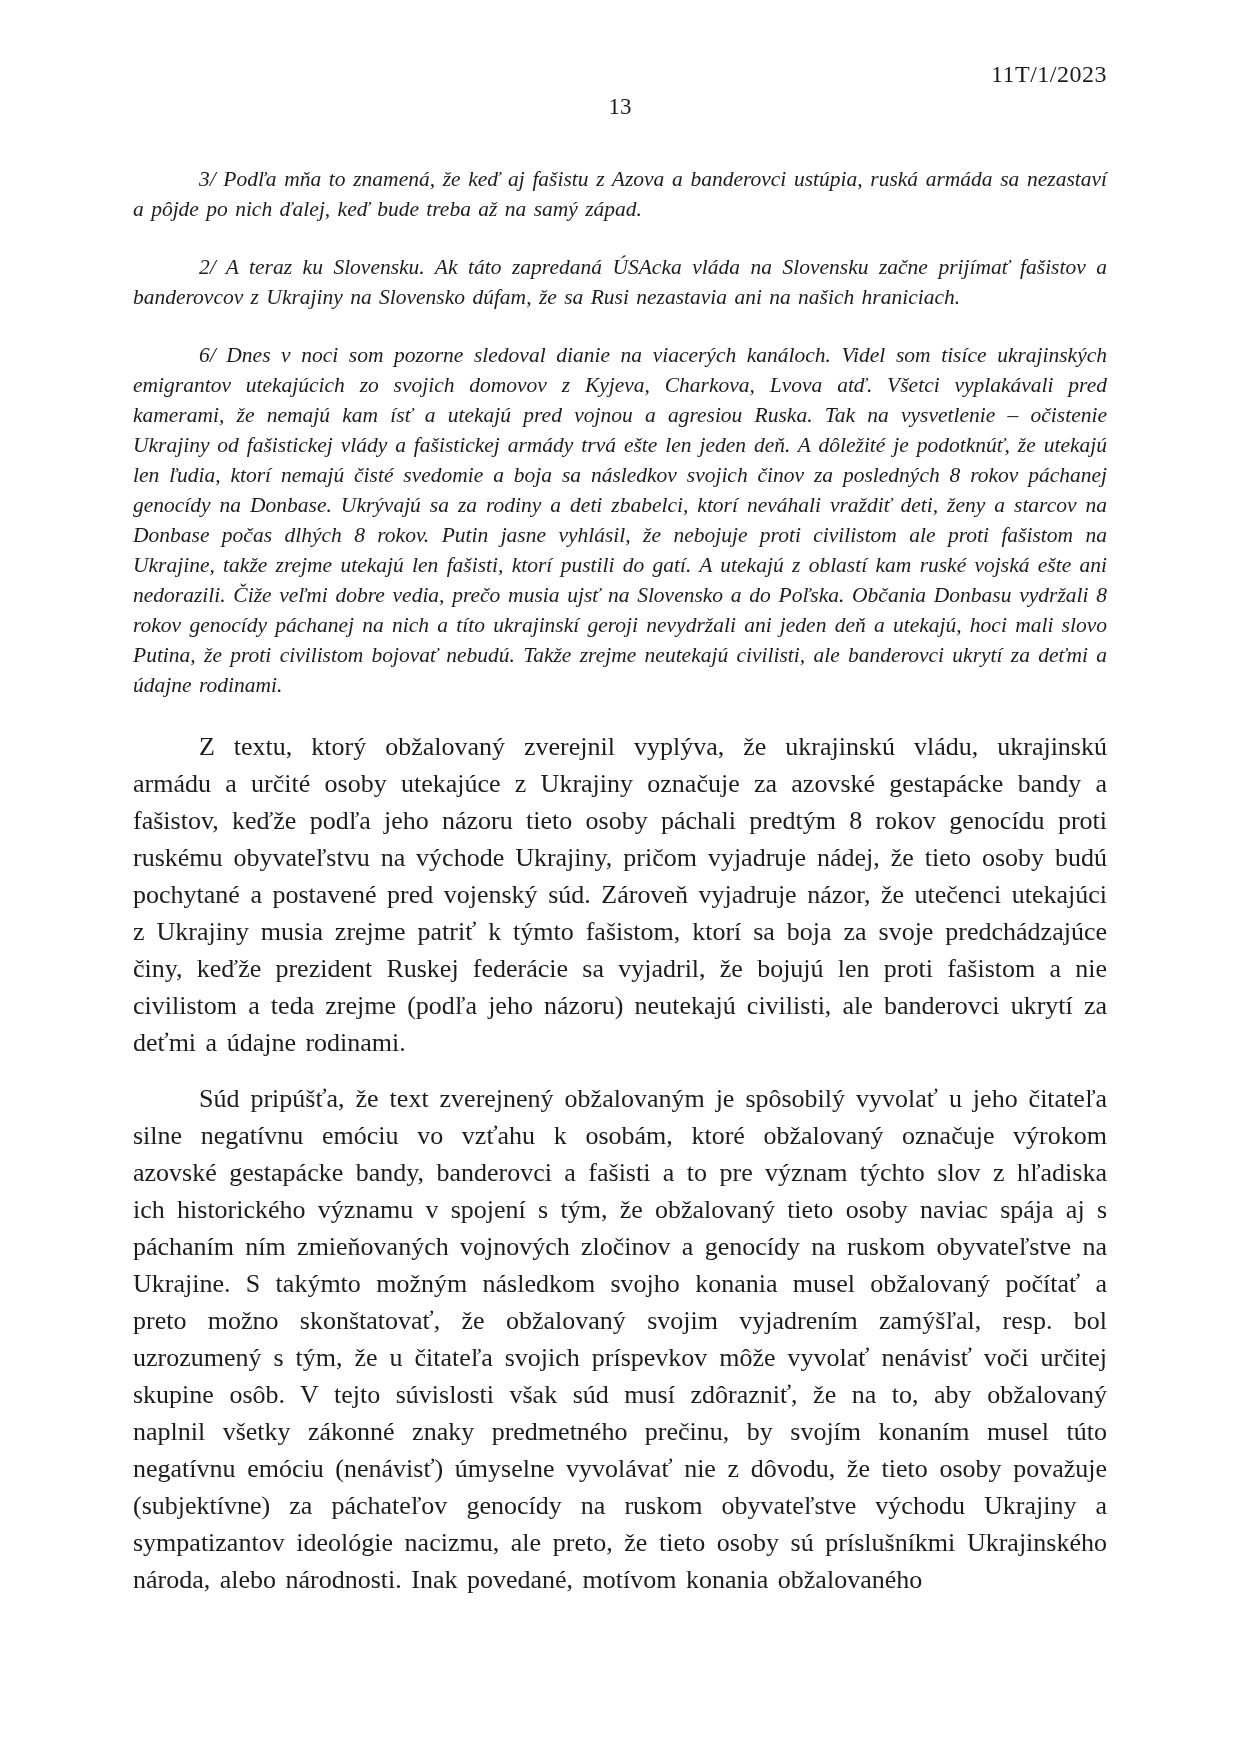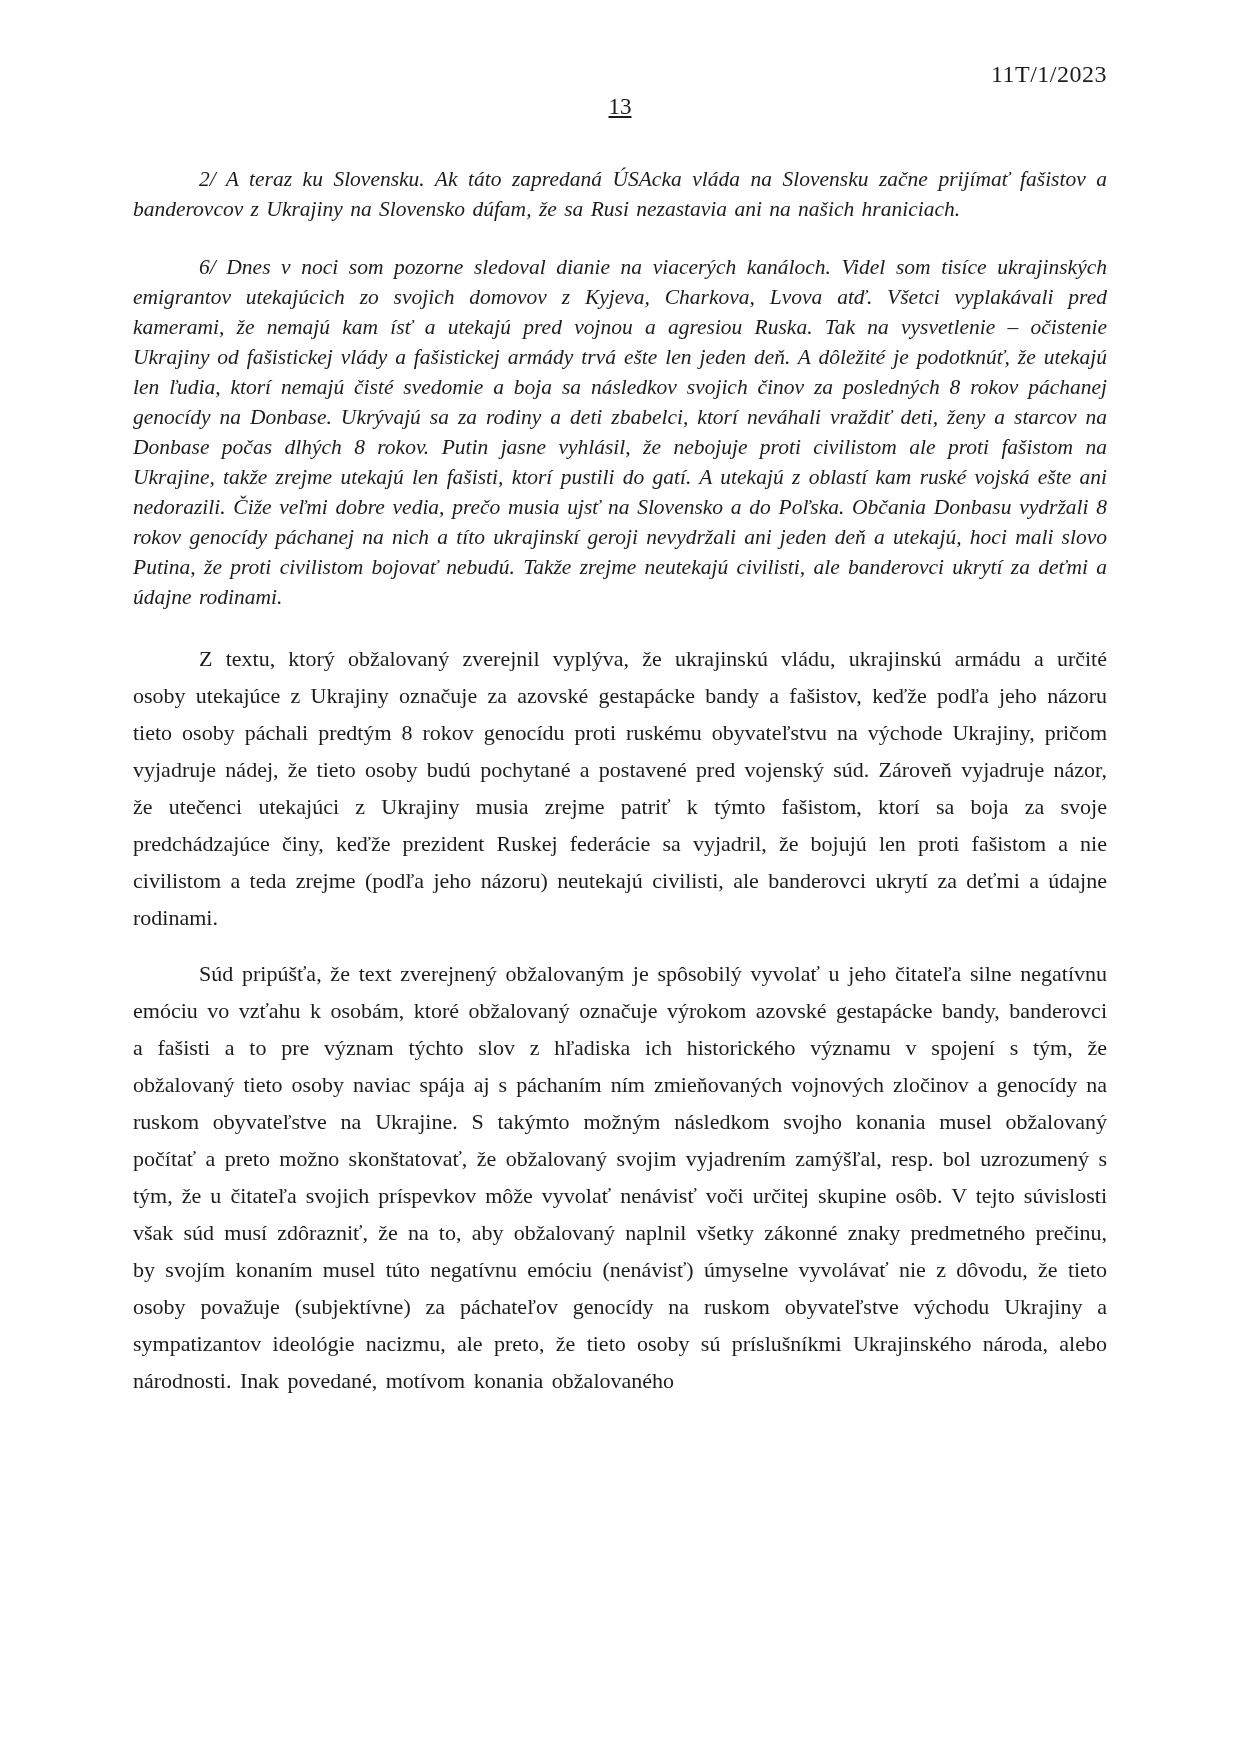--- a/index.html
+++ b/index.html
@@ -25,39 +25,38 @@
     text-align: right;
     font-size: 24px;
     line-height: 28px;
     letter-spacing: 0.5px;
   }
   .page-number {
     text-align: center;
     font-size: 23px;
     line-height: 26px;
     margin-top: 6px;
-    text-decoration: underline;
   }
   .content {
     margin-top: 44px;
   }
   p {
     margin: 0;
     text-align: justify;
     text-indent: 66px;
   }
   p.quote {
     font-style: italic;
     font-size: 21.5px;
     line-height: 30px;
     margin-bottom: 28px;
     word-spacing: 2px;
   }
   p.body-par {
-    font-size: 22px;
+    font-size: 26px;
     line-height: 37px;
     margin-bottom: 19px;
     word-spacing: 3px;
   }
   p.body-par.first {
     margin-top: 8px;
   }
 </style>
 </head>
 <body>
@@ -65,20 +64,21 @@
 <div class="page">
 
   <div class="header-row">
     <span>11T/1/2023</span>
   </div>
 
   <div class="page-number">13</div>
 
   <div class="content">
 
+    <p class="quote">3/ Podľa mňa to znamená, že keď aj fašistu z Azova a banderovci ustúpia, ruská armáda sa nezastaví a pôjde po nich ďalej, keď bude treba až na samý západ.</p>
 
 
     <p class="quote">2/ A teraz ku Slovensku. Ak táto zapredaná ÚSAcka vláda na Slovensku začne prijímať fašistov a banderovcov z Ukrajiny na Slovensko dúfam, že sa Rusi nezastavia ani na našich hraniciach.</p>
 
     <p class="quote">6/ Dnes v noci som pozorne sledoval dianie na viacerých kanáloch. Videl som tisíce ukrajinských emigrantov utekajúcich zo svojich domovov z Kyjeva, Charkova, Lvova atď. Všetci vyplakávali pred kamerami, že nemajú kam ísť a utekajú pred vojnou a agresiou Ruska. Tak na vysvetlenie – očistenie Ukrajiny od fašistickej vlády a fašistickej armády trvá ešte len jeden deň. A dôležité je podotknúť, že utekajú len ľudia, ktorí nemajú čisté svedomie a boja sa následkov svojich činov za posledných 8 rokov páchanej genocídy na Donbase. Ukrývajú sa za rodiny a deti zbabelci, ktorí neváhali vraždiť deti, ženy a starcov na Donbase počas dlhých 8 rokov. Putin jasne vyhlásil, že nebojuje proti civilistom ale proti fašistom na Ukrajine, takže zrejme utekajú len fašisti, ktorí pustili do gatí. A utekajú z oblastí kam ruské vojská ešte ani nedorazili. Čiže veľmi dobre vedia, prečo musia ujsť na Slovensko a do Poľska. Občania Donbasu vydržali 8 rokov genocídy páchanej na nich a títo ukrajinskí geroji nevydržali ani jeden deň a utekajú, hoci mali slovo Putina, že proti civilistom bojovať nebudú. Takže zrejme neutekajú civilisti, ale banderovci ukrytí za deťmi a údajne rodinami.</p>
 
     <p class="body-par first">Z textu, ktorý obžalovaný zverejnil vyplýva, že ukrajinskú vládu, ukrajinskú armádu a určité osoby utekajúce z Ukrajiny označuje za azovské gestapácke bandy a fašistov, keďže podľa jeho názoru tieto osoby páchali predtým 8 rokov genocídu proti ruskému obyvateľstvu na východe Ukrajiny, pričom vyjadruje nádej, že tieto osoby budú pochytané a postavené pred vojenský súd. Zároveň vyjadruje názor, že utečenci utekajúci z Ukrajiny musia zrejme patriť k týmto fašistom, ktorí sa boja za svoje predchádzajúce činy, keďže prezident Ruskej federácie sa vyjadril, že bojujú len proti fašistom a nie civilistom a teda zrejme (podľa jeho názoru) neutekajú civilisti, ale banderovci ukrytí za deťmi a údajne rodinami.</p>
 
     <p class="body-par">Súd pripúšťa, že text zverejnený obžalovaným je spôsobilý vyvolať u jeho čitateľa silne negatívnu emóciu vo vzťahu k osobám, ktoré obžalovaný označuje výrokom azovské gestapácke bandy, banderovci a fašisti a to pre význam týchto slov z hľadiska ich historického významu v spojení s tým, že obžalovaný tieto osoby naviac spája aj s páchaním ním zmieňovaných vojnových zločinov a genocídy na ruskom obyvateľstve na Ukrajine. S takýmto možným následkom svojho konania musel obžalovaný počítať a preto možno skonštatovať, že obžalovaný svojim vyjadrením zamýšľal, resp. bol uzrozumený s tým, že u čitateľa svojich príspevkov môže vyvolať nenávisť voči určitej skupine osôb.  V tejto súvislosti však súd musí zdôrazniť, že na to, aby obžalovaný naplnil všetky zákonné znaky predmetného prečinu, by svojím konaním musel túto negatívnu emóciu (nenávisť) úmyselne vyvolávať nie z dôvodu, že tieto osoby považuje (subjektívne) za páchateľov genocídy na ruskom obyvateľstve východu Ukrajiny a sympatizantov ideológie nacizmu, ale preto, že tieto osoby sú príslušníkmi Ukrajinského národa, alebo národnosti. Inak povedané, motívom konania obžalovaného</p>
 

